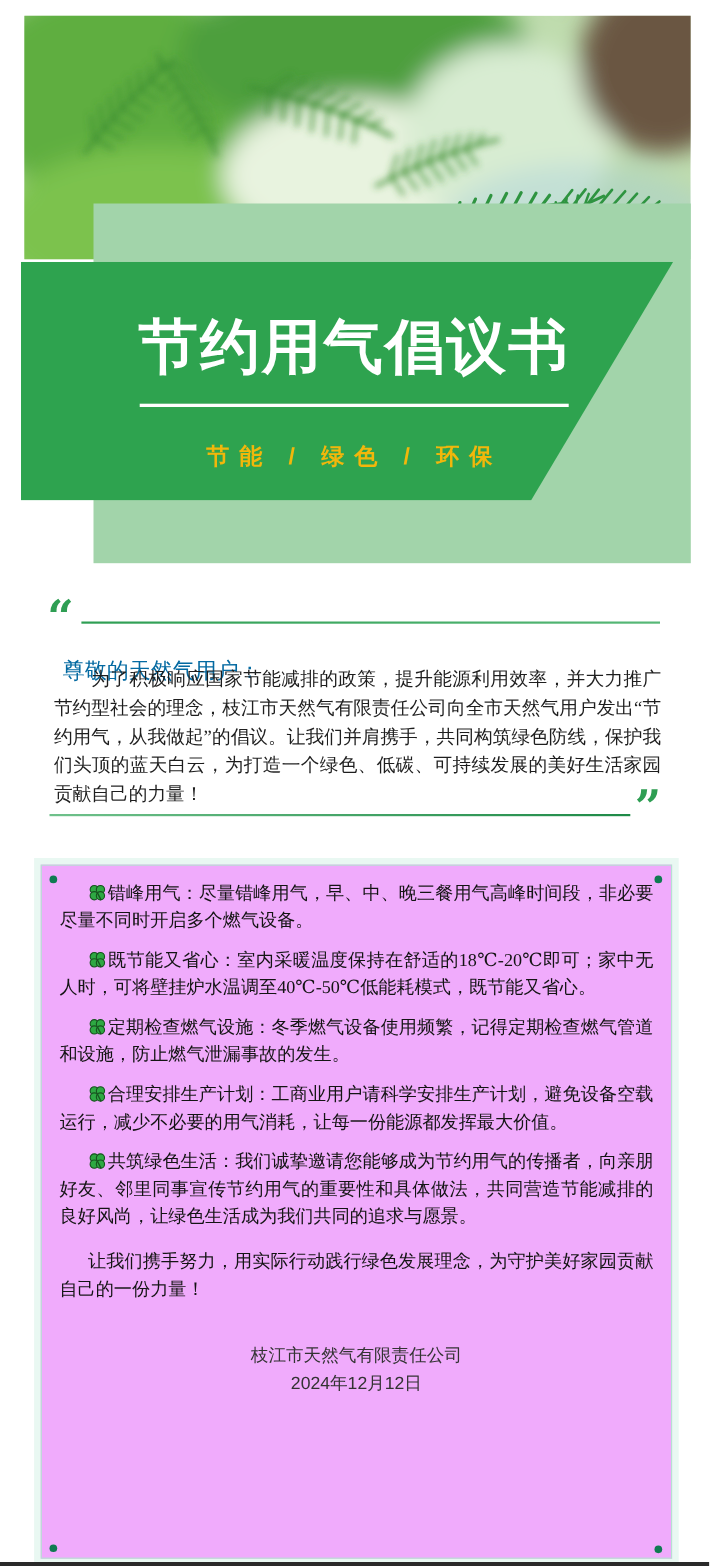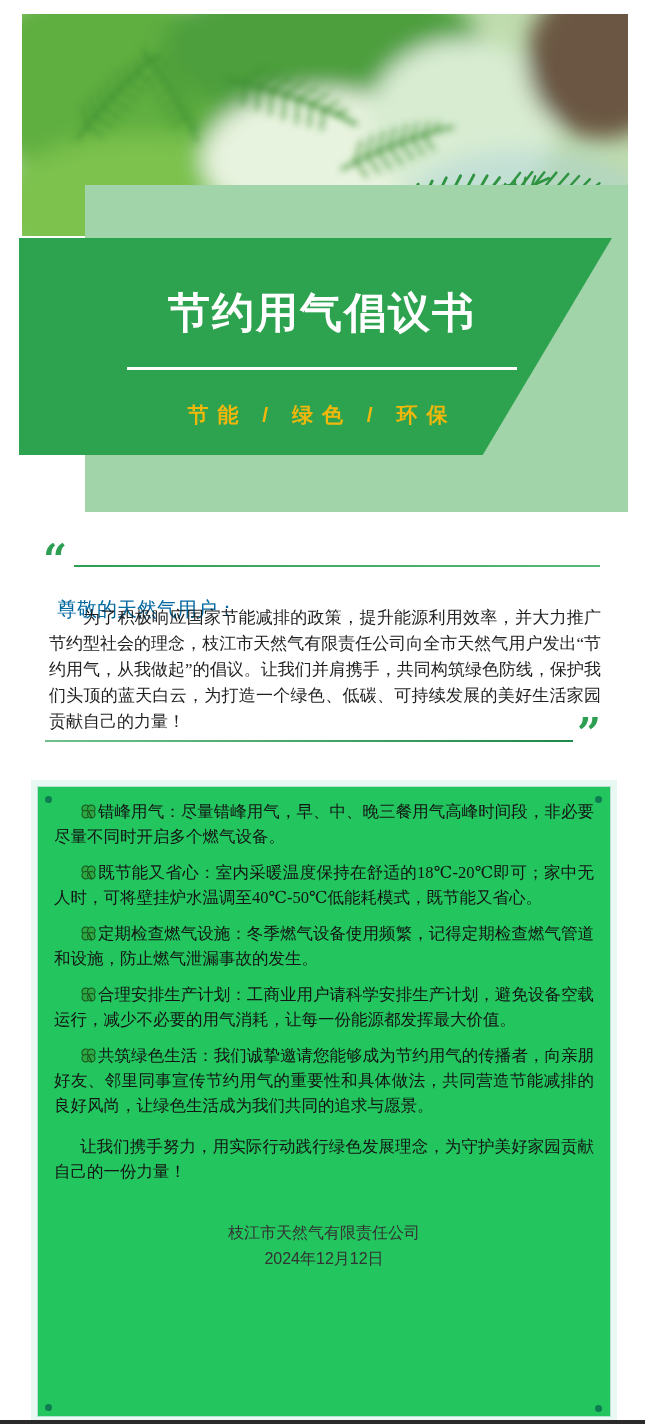--- a/index.html
+++ b/index.html
@@ -7,41 +7,41 @@
         font-family:"Liberation Serif","DejaVu Serif",serif;}
   
   .photo{position:absolute;left:22px;top:14px;width:606px;height:222px;overflow:hidden;}
   .photo svg{display:block;width:606px;height:222px;}
   
   .light-rect{position:absolute;left:85px;top:185px;width:543px;height:327px;background:#A2D4AA;}
   
   .banner{position:absolute;left:19px;top:238px;width:593px;height:217px;background:#2EA34F;
           clip-path:polygon(0 0,100% 0,78.2% 100%,0 100%);}
   .banner-title{position:absolute;left:100px;top:48px;width:406px;text-align:center;
-          font-family:Liberation Mono, monospace;font-weight:900;
-          font-size:42px;line-height:60px;color:#ffffff;letter-spacing:2px;white-space:nowrap;}
+          font-family:Liberation Sans, sans-serif;font-weight:900;
+          font-size:54px;line-height:60px;color:#ffffff;letter-spacing:2px;white-space:nowrap;}
   .banner-rule{position:absolute;left:108px;top:129px;width:390px;height:3px;background:#ffffff;}
   .banner-subtitle{position:absolute;left:88px;top:141px;width:430px;text-align:center;
           font-family:"Liberation Sans","DejaVu Sans",sans-serif;font-weight:bold;
           font-size:21px;color:#F2B70B;letter-spacing:9px;white-space:nowrap;margin-top:22px;}
   
   .q-open{position:absolute;left:43px;top:540px;font-size:42px;line-height:42px;font-weight:bold;
           color:#2E9E53;font-family:"DejaVu Serif","Liberation Serif",serif;}
   .q-rule-top{position:absolute;left:74px;top:565px;width:526px;height:2px;
           background:linear-gradient(90deg,#2E9E53,#57B877);}
   .q-greeting{position:absolute;left:57px;top:596px;font-size:20px;color:#0369a1;}
   .q-para{position:absolute;left:45px;top:601px;width:552px;font-size:17px;line-height:26px;
           color:#1E1E1E;text-align:justify;text-indent:34px;margin:4px;}
   .q-rule-bottom{position:absolute;left:45px;top:740px;width:528px;height:2px;
           background:linear-gradient(90deg,#6FC18B,#1E8A47);}
   .q-close{position:absolute;left:577px;top:713px;font-size:42px;line-height:42px;font-weight:bold;
           color:#2E9E53;font-family:"DejaVu Serif","Liberation Serif",serif;}
   
   .tips-outer{position:absolute;left:31px;top:780px;width:586px;height:643px;background:#E9F8F2;}
-  .tips-inner{position:absolute;left:6px;top:6px;right:6px;bottom:6px;background:#22c55e;
+  .tips-inner{position:absolute;left:6px;top:6px;right:6px;bottom:6px;background:#f0abfc;
           border:1px solid #B5E2D1;padding:12px 16px 0 16px;box-sizing:border-box;}
   .dot{position:absolute;width:7px;height:7px;border-radius:50%;background:#0F7B52;}
   .dot.tl{left:14px;top:16px;} .dot.tr{right:15px;top:16px;}
   .dot.bl{left:14px;bottom:12px;} .dot.br{right:15px;bottom:11px;}
   .tip{margin:11px 0 0 0;font-size:16.5px;line-height:25px;color:#141414;
        text-align:justify;text-indent:26px;}
   .tip:first-child{margin-top:0;}
   .clover{width:17px;height:17px;vertical-align:-3px;margin-right:1px;}
   .closing{margin:16px 0 0 0;font-size:16.5px;line-height:25px;color:#141414;
        text-align:justify;text-indent:26px;}

